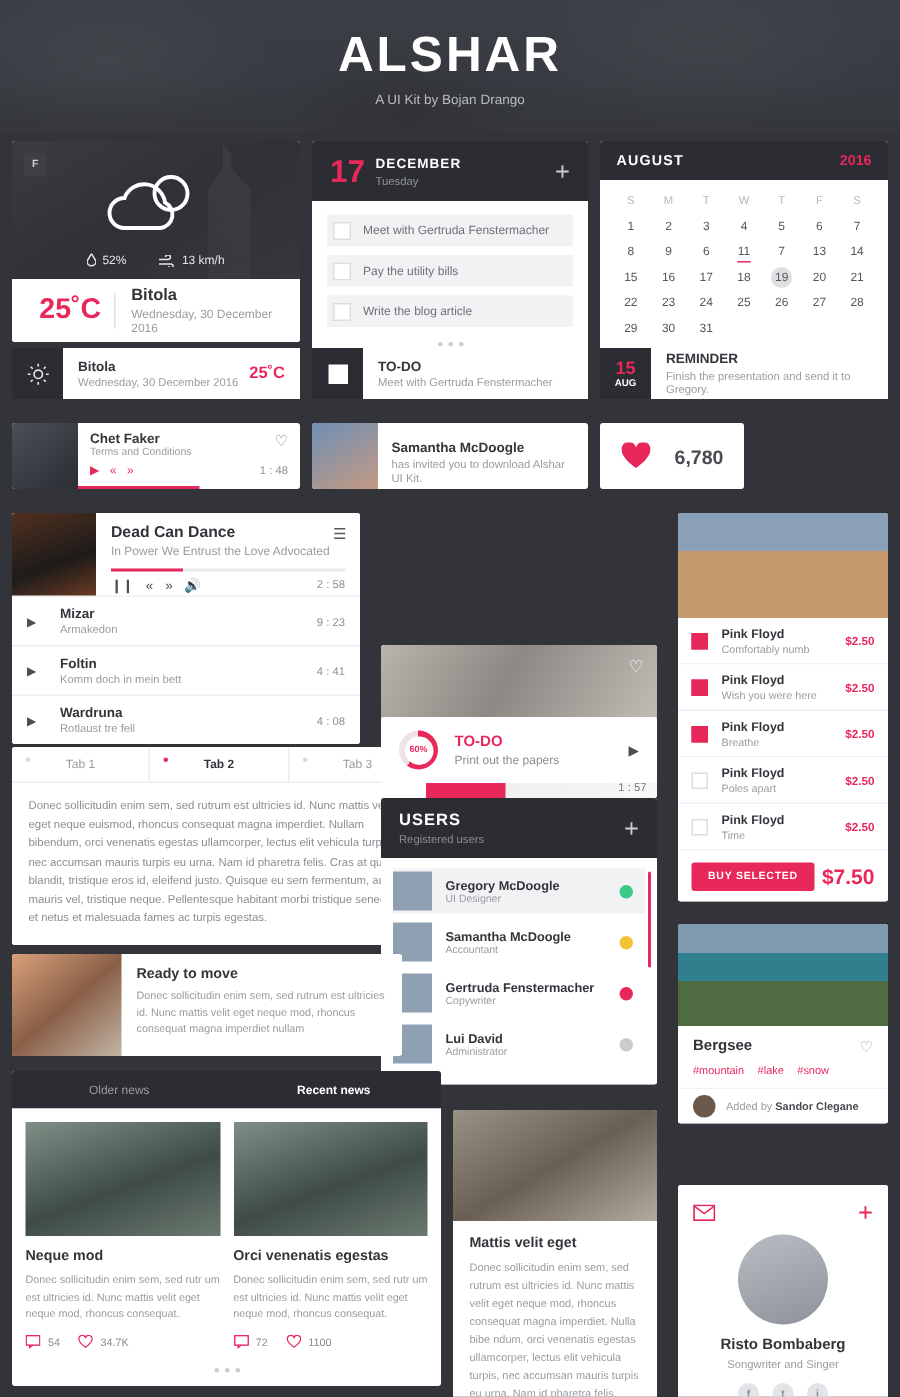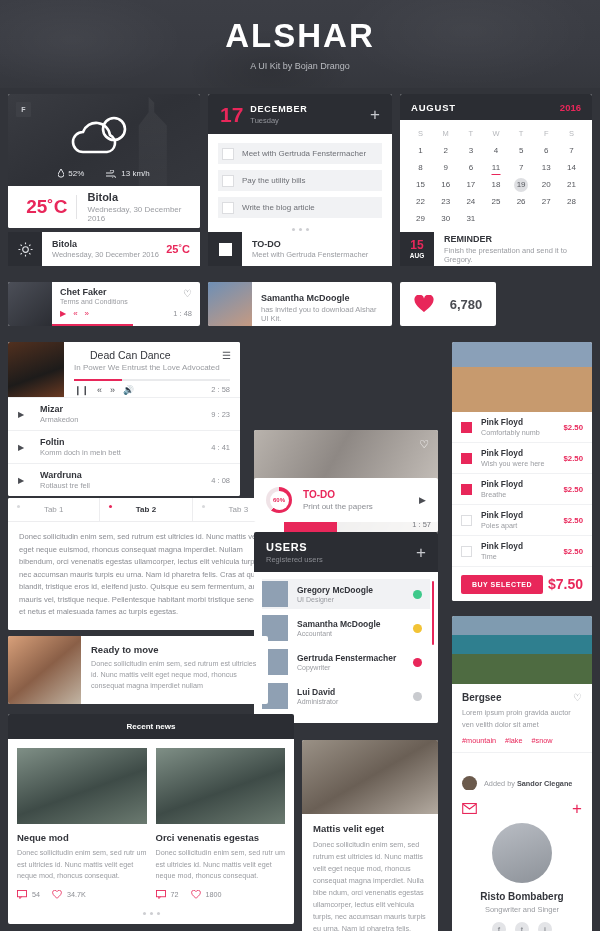--- a/index.html
+++ b/index.html
@@ -112,21 +112,21 @@
   .inv-b{ flex:1; padding:11px 9px;}
   .inv-t{ font-size:9px; font-weight:bold; color:#33353b;}
   .inv-s{ font-size:7.5px; color:#9a9ca1; margin-top:2px;}
   .likebox{ height:44px; background:#fff; display:flex; align-items:center; justify-content:center; gap:16px;}
   .likebox .n{ font-size:13px; font-weight:bold; color:#4a4c52;}
 
   
   .pl-head{ display:flex; background:#fff; height:55px;}
   .pl-thumb{ width:56px; background:linear-gradient(160deg,#51301f,#1d1b1a 60%,#6b3a22);}
   .pl-hb{ flex:1; padding:7px 10px 0; position:relative;}
-  .pl-t{ font-size:10.5px; font-weight:normal; color:#33353b;margin-left:16px;}
+  .pl-t{ font-size:10.5px; font-weight:bold; color:#33353b;}
   .pl-s{ font-size:8px; color:#9a9ca1; margin-top:1.5px;}
   .pl-bar{ height:2px; background:#e9eaec; margin-top:7px; position:relative;}
   .pl-bar i{ position:absolute; left:0; top:0; height:2px; width:31%; background:#e8275a; display:block;}
   .pl-ctrls{ display:flex; align-items:center; gap:8px; margin-top:4px; color:#4b4d53; font-size:9px;}
   .pl-dur{ margin-left:auto; font-size:7.5px; color:#8d8f95;}
   .pl-menu{ position:absolute; right:9px; top:8px; color:#55575d; font-size:10px;}
   .tr{ display:flex; align-items:center; height:33px; background:#fff; border-top:1px solid #eeeff1; padding:0 10px;}
   .tr .play{ width:22px; color:#4b4d53; font-size:8px;}
   .tr .tt{ font-size:9px; font-weight:bold; color:#33353b;}
   .tr .ts{ font-size:7.5px; color:#9a9ca1; margin-top:1px;}
@@ -194,21 +194,21 @@
   .buy{ background:#e8275a; color:#fff; font-size:7px; font-weight:bold; letter-spacing:.5px; padding:6px 11px; border:none; border-radius:2px;}
   .total{ margin-left:auto; font-size:14px; font-weight:bold; color:#e8275a;}
 
   
   .place-img{ height:68px; background:linear-gradient(180deg,#7f9bb0 0 28%,#2f7f8f 28% 56%,#4e6b41 56% 100%);}
   .place-b{ background:#fff; padding:8px 10px 7px; position:relative;}
   .place-t{ font-size:10px; font-weight:bold; color:#33353b;}
   .place-h{ position:absolute; right:10px; top:8px; color:#9a9ca1; font-size:10px;}
   .place-x{ font-size:7.3px; color:#9a9ca1; line-height:1.6; margin-top:4px;}
   .tags{ display:flex; gap:9px; margin-top:6px; font-size:7.3px; color:#e8275a;}
-  .place-f{ display:flex; align-items:center; gap:7px; background:#fff; border-top:1px solid #f0f1f3; padding:23px 10px;text-align:center;}
+  .place-f{ display:flex; align-items:center; gap:7px; background:#fff; border-top:1px solid #f0f1f3; padding:4px 10px;text-align:center;}
   .place-av{ width:15px; height:15px; border-radius:50%; background:#6b5a4c;}
   .place-by{ font-size:7.3px; color:#9a9ca1;}
   .place-by b{ color:#4a4c52;}
 
   
   .prof{ background:#fff; padding:10px 10px 12px; position:relative;}
   .prof-top{ display:flex; align-items:center;}
   .mailico{ color:#e8275a; font-size:12px;}
   .prof-plus{ margin-left:auto; color:#e8275a; font-size:17px; line-height:1; font-weight:300;}
   .prof-av{ width:60px; height:60px; border-radius:50%; margin:6px auto 0; background:linear-gradient(160deg,#b9bdc4,#8d9299);}
@@ -640,38 +640,38 @@
 
       </div>
     </div>
   </div>
 
   <div class="card abs" style="left:452px; top:616px; width:140px;">
     <div class="place-img"></div>
     <div class="place-b">
       <div class="place-t">Bergsee</div>
       <div class="place-h">♡</div>
-      <div class="place-x">Lorem ipsum proin gravida auctor ven velith dolor sit amet</div>
       <div class="tags">
         <span>#mountain</span>
         <span>#lake</span>
         <span>#snow</span>
       </div>
     </div>
     <div class="place-f">
       <div class="place-av"></div>
       <div class="place-by">
         <span>Added by</span>
         <b>Sandor Clegane</b>
       </div>
     </div>
   </div>
 
   <div class="card abs" style="left:8px; top:714px; width:286px;">
     <div class="news-tabs">
+      <div class="ntab">Older news</div>
       <div class="ntab active">Recent news</div>
     </div>
     <div class="news-body">
       <div class="ncard">
         <div class="ncard-img"></div>
         <div class="ncard-t">Neque mod</div>
         <div class="ncard-x">Donec sollicitudin enim sem, sed rutr um est ultricies id. Nunc mattis velit eget neque mod, rhoncus consequat.</div>
         <div class="ncard-m">
           <span style="display:flex;align-items:center;gap:5px">
             <svg width="10" height="9" viewBox="0 0 11 10">
@@ -697,21 +697,21 @@
             <svg width="10" height="9" viewBox="0 0 11 10">
                 <rect x="0.5" y="0.5" width="10" height="7" fill="none" stroke="#e8275a" stroke-width="1"></rect>
                 <path d="M3 7.5 L3 9.5 L5.2 7.5" fill="none" stroke="#e8275a" stroke-width="1"></path>
               </svg>
             <b style="font-weight:normal">72</b>
           </span>
           <span style="display:flex;align-items:center;gap:5px">
             <svg width="10" height="9" viewBox="0 0 12 11">
                 <path d="M6 10 C6 10 0.6 6.2 0.6 3.3 A2.8 2.8 0 0 1 6 2.1 A2.8 2.8 0 0 1 11.4 3.3 C11.4 6.2 6 10 6 10Z" fill="none" stroke="#e8275a" stroke-width="1"></path>
               </svg>
-            <b style="font-weight:normal">1800</b>
+            <b style="font-weight:normal">1100</b>
           </span>
         </div>
       </div>
     </div>
     <div class="dots" style="padding-bottom:9px">
         <i></i>
         <i></i>
         <i></i>
       </div>
   </div>

